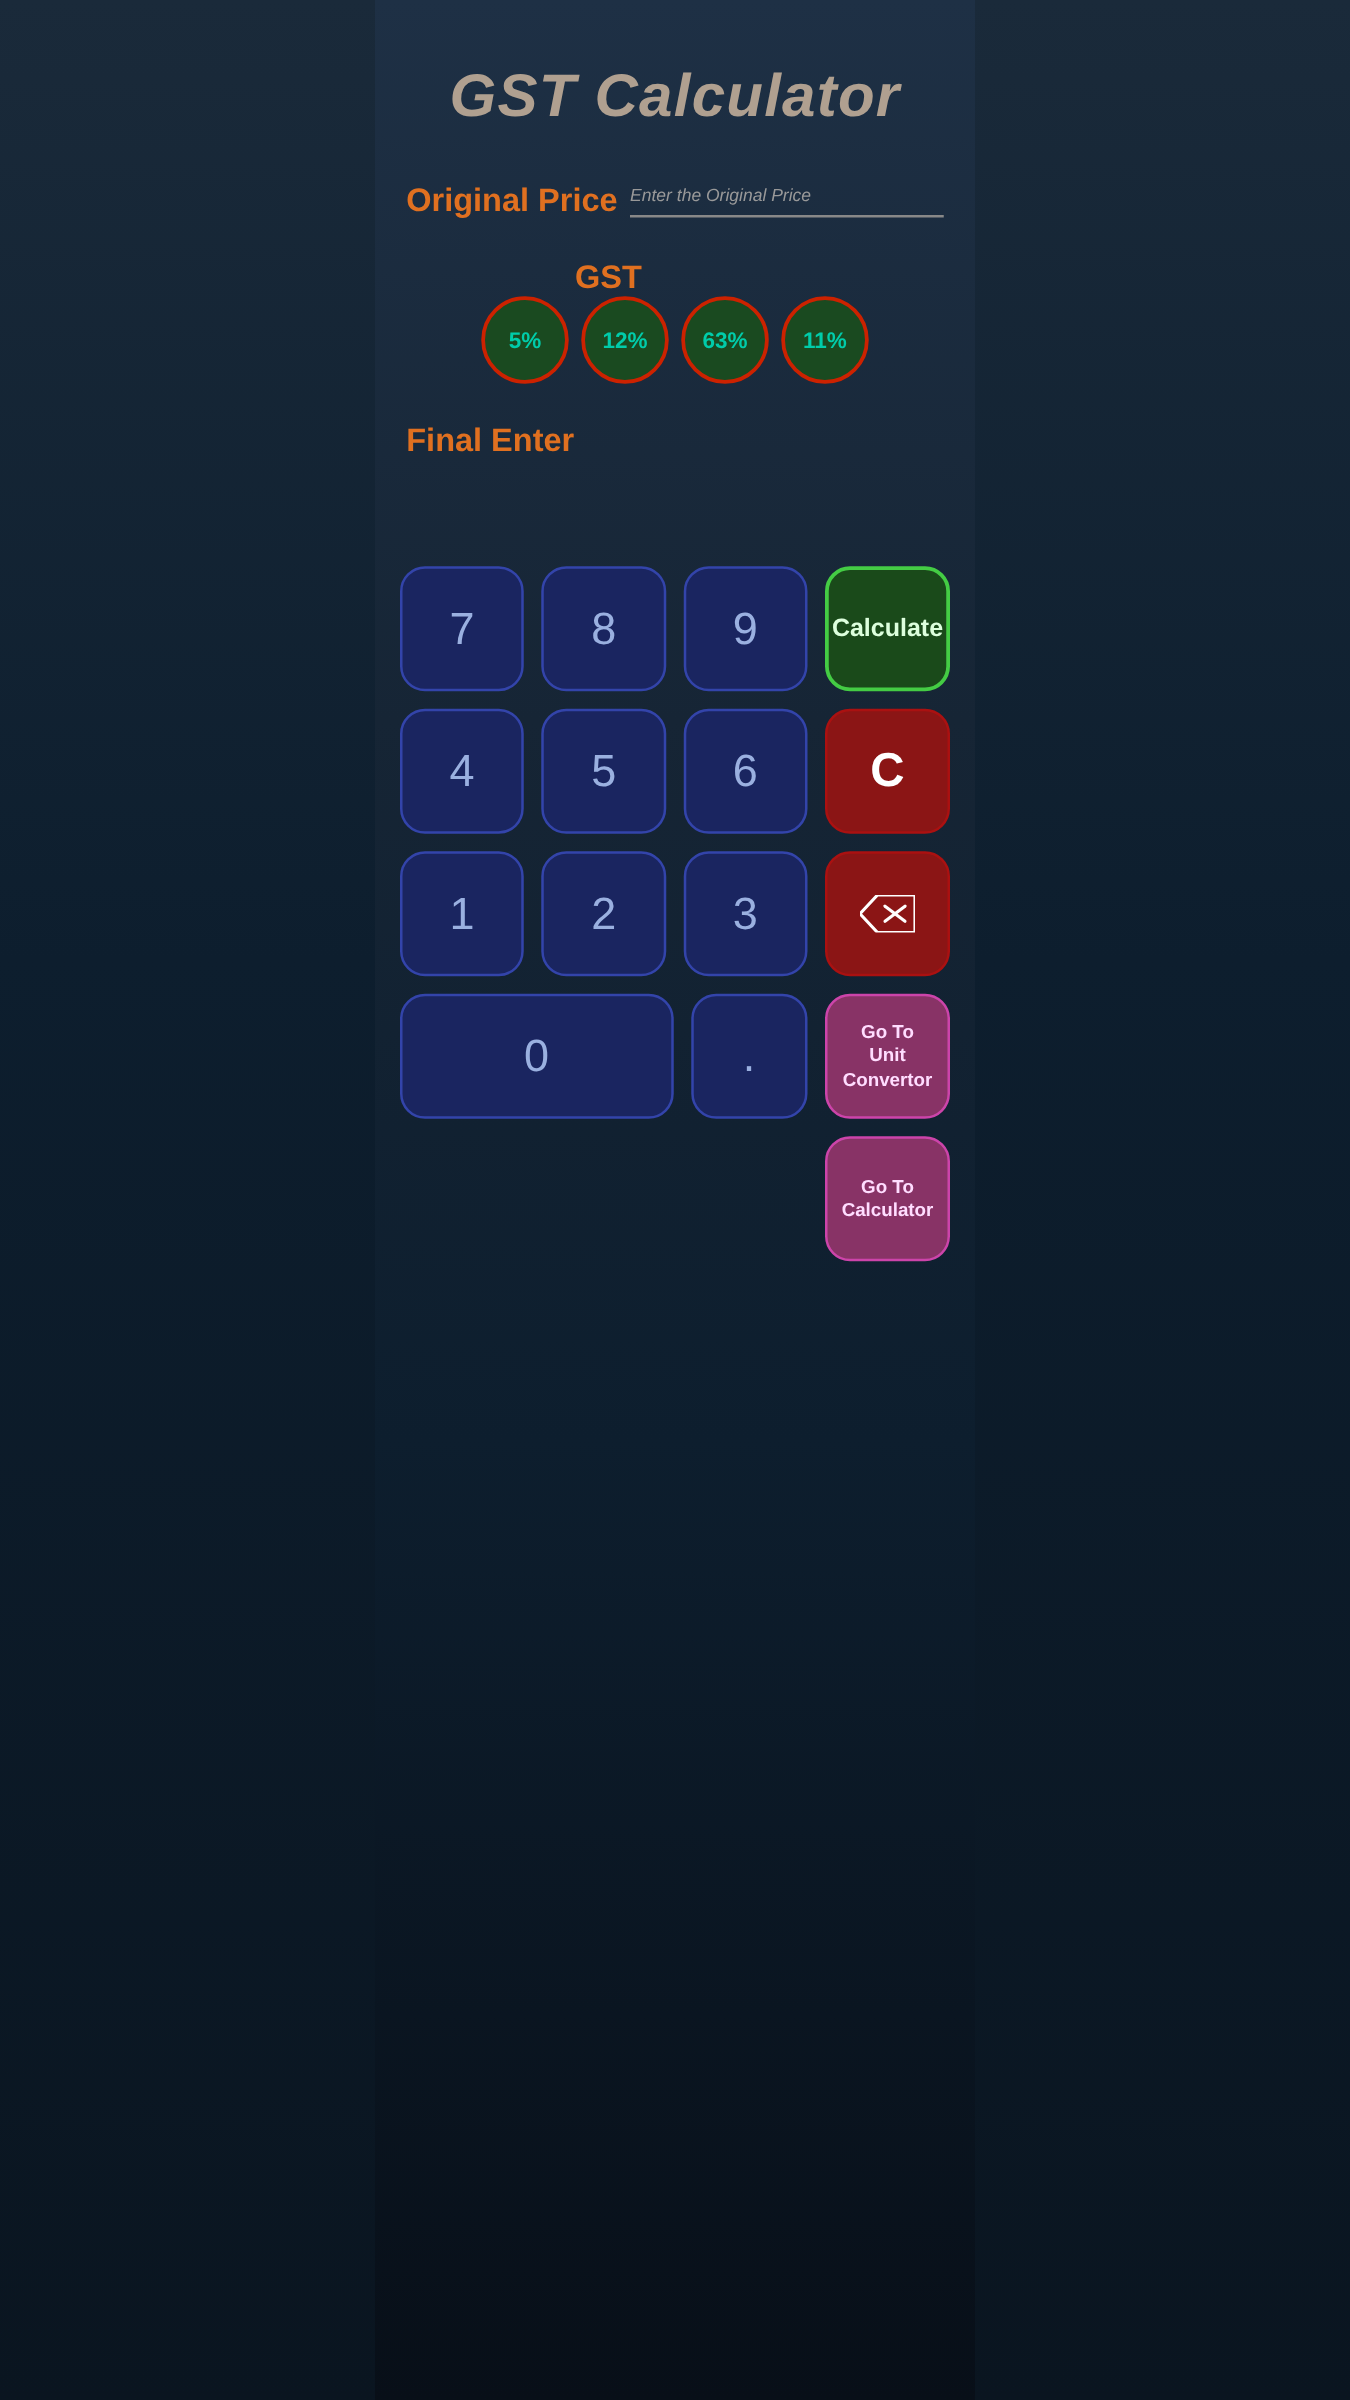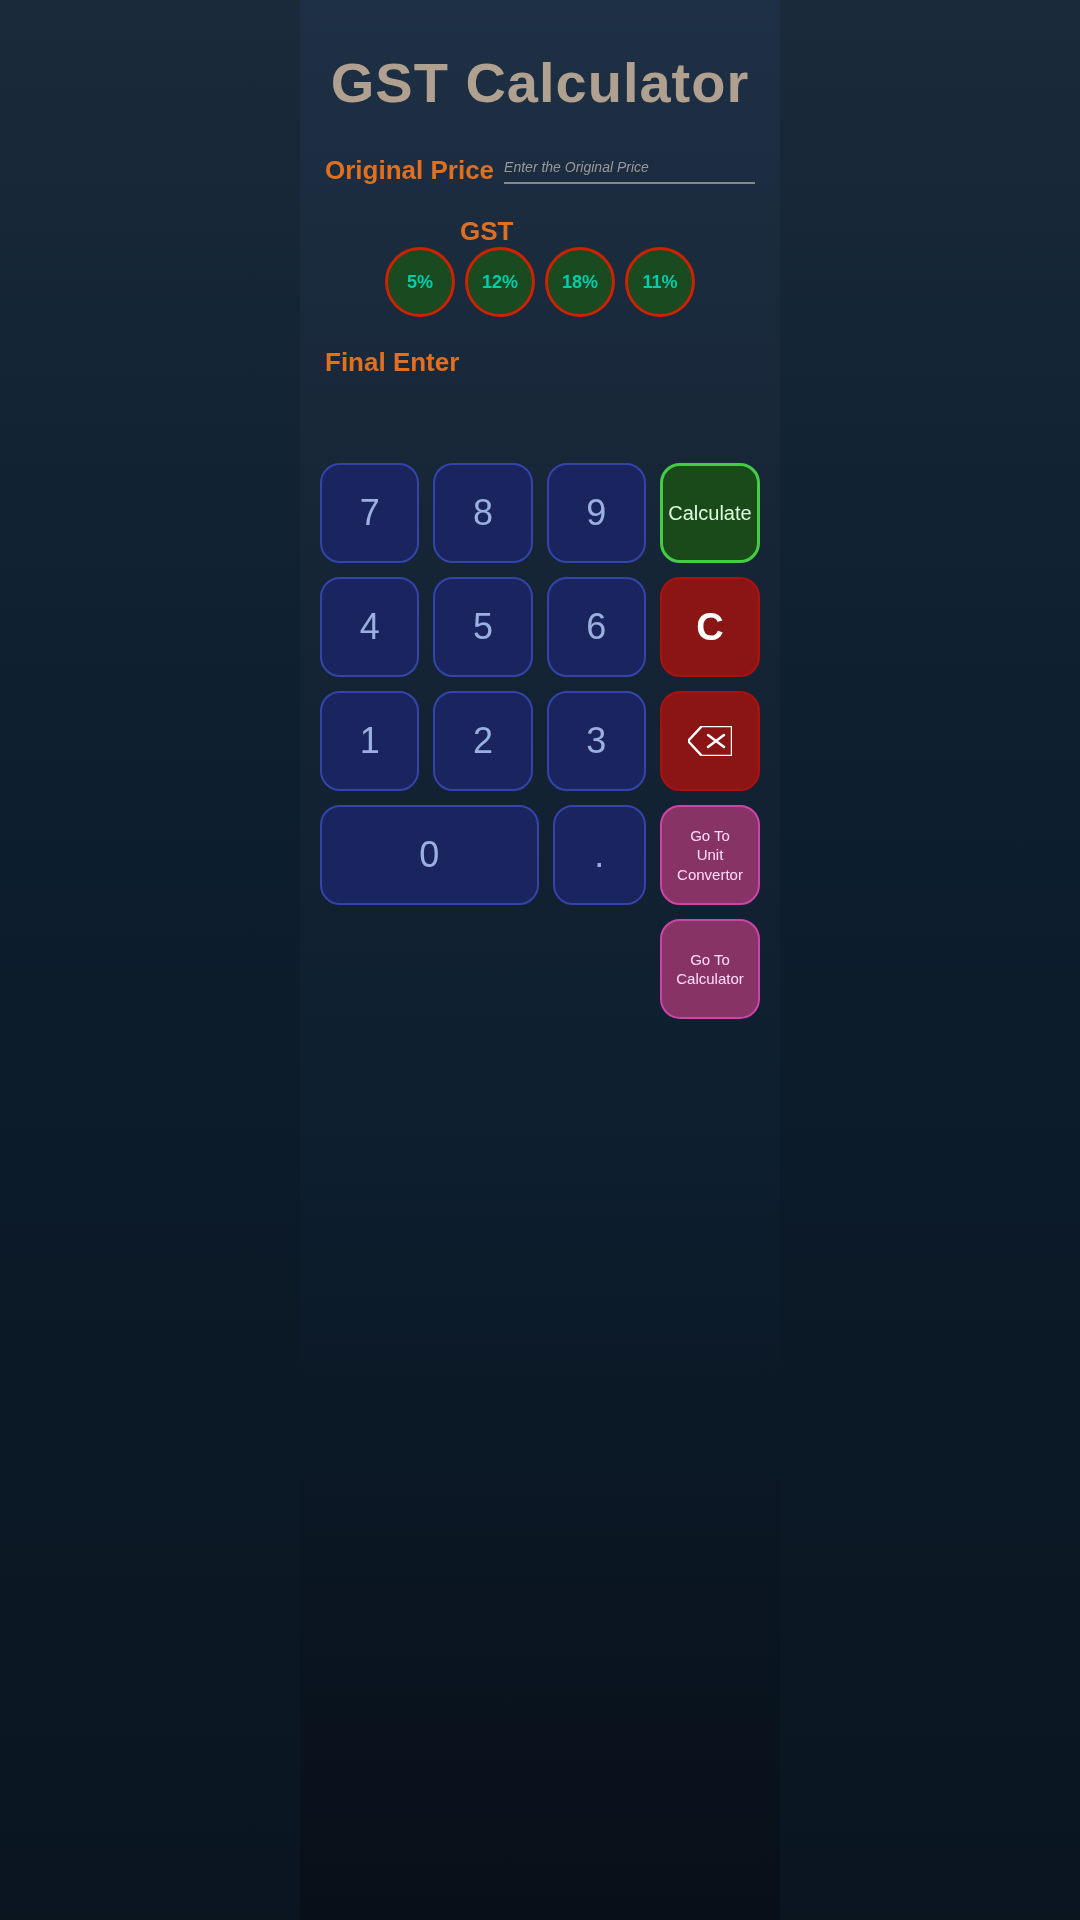--- a/index.html
+++ b/index.html
@@ -25,26 +25,27 @@
       min-height: 100vh;
       background: linear-gradient(180deg, #1e3045 0%, #162535 30%, #0d1e2e 60%, #080f18 100%);
       display: flex;
       flex-direction: column;
       align-items: stretch;
       padding: 0 20px 30px 20px;
     }
 
     .app-title {
       text-align: center;
-      font-size: 56px;
+      font-size: 48px;
       font-weight: bold;
       color: #b0a090;
       margin-top: 50px;
       margin-bottom: 40px;
       letter-spacing: 1px;
+      font-style: italic;
     }
 
     .input-row {
       display: flex;
       align-items: center;
       margin-bottom: 30px;
       padding: 0 5px;
       justify-content: space-between;
     }
 
@@ -162,21 +163,21 @@
 
     .action-btn {
       width: 100px;
       height: 100px;
       border-radius: 20px;
       cursor: pointer;
       display: flex;
       align-items: center;
       justify-content: center;
       font-size: 18px;
-      font-weight: normal;
+      font-weight: bold;
       text-align: center;
       outline: none;
       transition: background 0.15s;
       flex-shrink: 0;
     }
 
     .calculate-btn {
       border: 3px solid #44cc44;
       background: #1a4a1a;
       color: #ddffdd;
@@ -230,21 +231,21 @@
     <div class="price-input-wrapper">
       <span class="price-input-placeholder">Enter the Original Price</span>
     </div>
   </div>
 
   <div class="gst-row">
     <span class="gst-label">GST</span>
     <div class="gst-buttons">
       <button class="gst-btn">5%</button>
       <button class="gst-btn">12%</button>
-      <button class="gst-btn">18%</button>
+      <button class="gst-btn">63%</button>
       <button class="gst-btn">11%</button>
     </div>
   </div>
 
   <div class="final-price-row">
     <div class="final-price-label">Final Enter</div>
     <div class="final-price-value"></div>
   </div>
 
   <div class="keypad-section">

